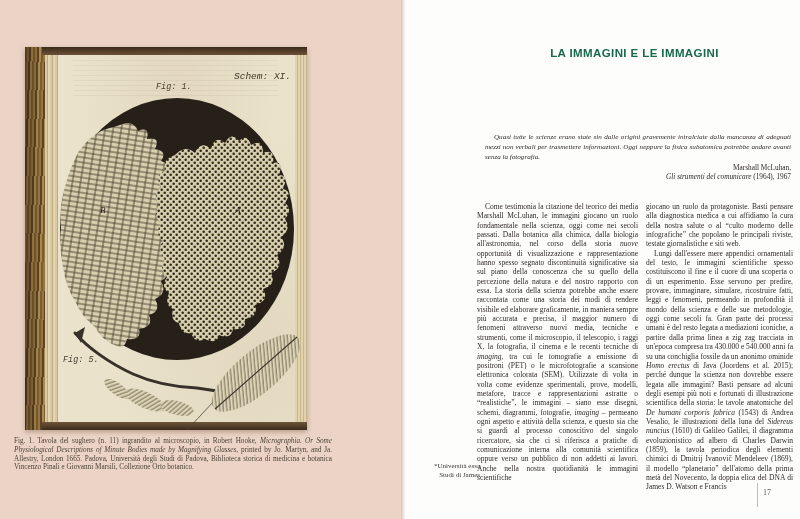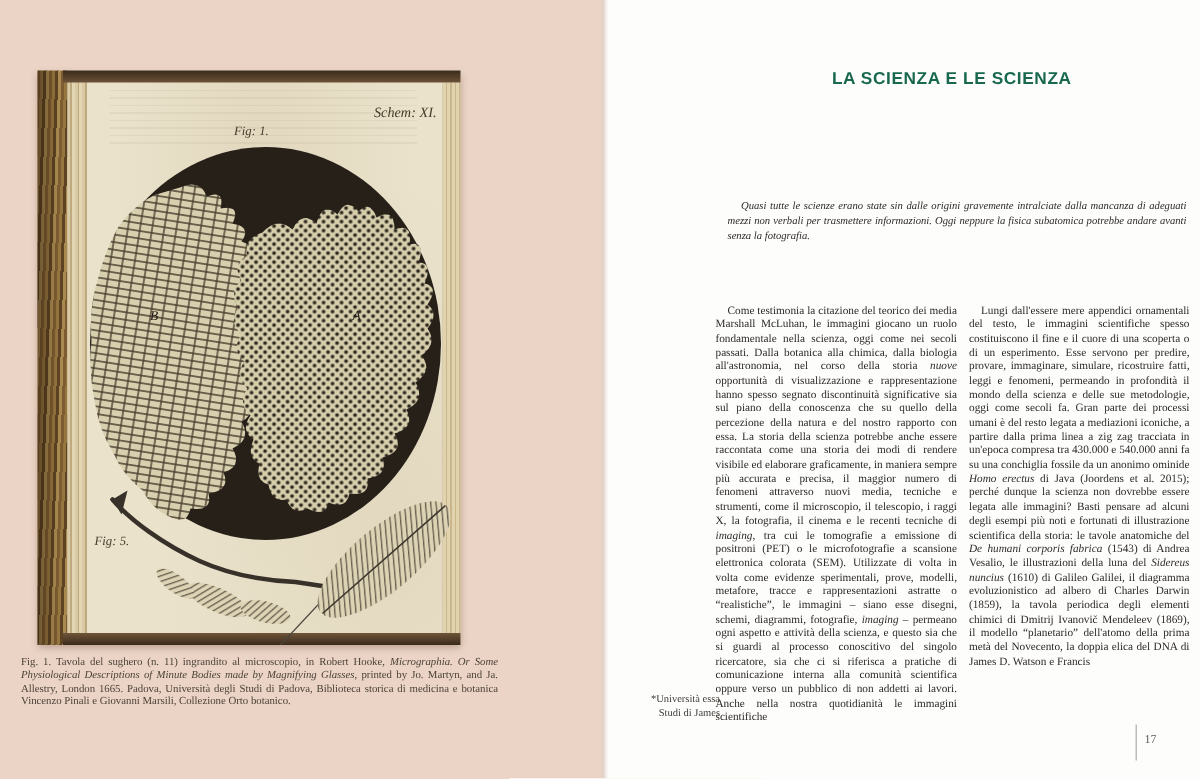--- a/index.html
+++ b/index.html
@@ -24,21 +24,21 @@
            background:radial-gradient(ellipse at 50% 18%,rgba(170,140,100,.12),rgba(0,0,0,0) 60%),
                       radial-gradient(ellipse at 85% 80%,rgba(160,130,90,.10),rgba(0,0,0,0) 55%),#eae2cb;}
   .page-edges-right{position:absolute;left:270px;top:8px;width:12px;height:367px;
            background:repeating-linear-gradient(90deg,#e0d3ad 0 2px,#c9b68c 2px 3px);}
   .edge-top{position:absolute;left:17px;top:0;width:265px;height:8px;
            background:linear-gradient(180deg,#3b2b1b,#6b5138);}
   .edge-bottom{position:absolute;left:17px;top:375px;width:265px;height:8px;
            background:linear-gradient(0deg,#3b2b1b,#6f5539);}
   .ghost-text{position:absolute;left:48px;top:13px;width:205px;height:36px;opacity:.45;
            background:repeating-linear-gradient(180deg,rgba(128,108,78,.18) 0 1px,rgba(0,0,0,0) 1px 5px);}
-  .plate-label{position:absolute;font-style:italic;color:#463c2c;}
+  .plate-label{position:absolute;font-style:italic;color:#463c2c;font-family:Liberation Mono, monospace;}
   .schem-label{right:16px;top:24px;font-size:9.5px;}
   .fig1-label{left:131px;top:35px;font-size:8.5px;text-align:right;}
   .fig2-label{left:38px;top:308px;font-size:8.5px;}
   .micrograph{position:absolute;left:0;top:0;}
 
   .caption{position:absolute;left:14px;top:437px;width:318px;font-size:7.2px;line-height:8.8px;
            text-align:justify;color:#4c4237;}
 
   
   .right-half{position:absolute;left:406px;top:0;width:394px;height:519px;background:#fdfdfc;}
@@ -131,31 +131,36 @@
       <div class="plate-label fig2-label">Fig: 5.</div>
     </div>
 
     <div class="caption"><span>Fig. 1. Tavola del sughero (n. 11) ingrandito al microscopio, in Robert Hooke, </span><em>Micrographia. Or Some Physiological Descriptions of Minute Bodies made by Magnifying Glasses</em><span>, printed by Jo. Martyn, and Ja. Allestry, London 1665. Padova, Università degli Studi di Padova, Biblioteca storica di medicina e botanica Vincenzo Pinali e Giovanni Marsili, Collezione Orto botanico.</span></div>
   </div>
 
   <div class="gutter-shade"></div>
 
   <div class="right-half"></div>
 
-  <div class="article-title" style="color:#17684e">LA SCIENZA E LE SCIENZA</div>
+  <div class="article-title" style="color:#17684e">LA IMMAGINI E LE IMMAGINI</div>
 
 
   <div class="epigraph">Quasi tutte le scienze erano state sin dalle origini gravemente intralciate dalla mancanza di adeguati mezzi non verbali per trasmettere informazioni. Oggi neppure la fisica subatomica potrebbe andare avanti senza la fotografia.</div>
 
+  <div class="epigraph-attr">
+    <div>Marshall McLuhan,</div>
+    <div><em>Gli strumenti del comunicare</em><span> (1964), 1967</span></div>
+  </div>
 
   <div class="col col-left">
     <p class="indent"><span>Come testimonia la citazione del teorico dei media Marshall McLuhan, le immagini giocano un ruolo fondamentale nella scienza, oggi come nei secoli passati. Dalla botanica alla chimica, dalla biologia all'astronomia, nel corso della storia </span><em>nuove</em><span> opportunità di visualizzazione e rappresentazione hanno spesso segnato discontinuità significative sia sul piano della conoscenza che su quello della percezione della natura e del nostro rapporto con essa. La storia della scienza potrebbe anche essere raccontata come una storia dei modi di rendere visibile ed elaborare graficamente, in maniera sempre più accurata e precisa, il maggior numero di fenomeni attraverso nuovi media, tecniche e strumenti, come il microscopio, il telescopio, i raggi X, la fotografia, il cinema e le recenti tecniche di </span><em>imaging</em><span>, tra cui le tomografie a emissione di positroni (PET) o le microfotografie a scansione elettronica colorata (SEM). Utilizzate di volta in volta come evidenze sperimentali, prove, modelli, metafore, tracce e rappresentazioni astratte o “realistiche”, le immagini – siano esse disegni, schemi, diagrammi, fotografie, </span><em>imaging</em><span> – permeano ogni aspetto e attività della scienza, e questo sia che si guardi al processo conoscitivo del singolo ricercatore, sia che ci si riferisca a pratiche di comunicazione interna alla comunità scientifica oppure verso un pubblico di non addetti ai lavori. Anche nella nostra quotidianità le immagini scientifiche</span></p>
   </div>
 
   <div class="col col-right">
+    <p><span>giocano un ruolo da protagoniste. Basti pensare alla diagnostica medica a cui affidiamo la cura della nostra salute o al “culto moderno delle infografiche” che popolano le principali riviste, testate giornalistiche e siti web.</span></p>
     <p class="indent"><span>Lungi dall'essere mere appendici ornamentali del testo, le immagini scientifiche spesso costituiscono il fine e il cuore di una scoperta o di un esperimento. Esse servono per predire, provare, immaginare, simulare, ricostruire fatti, leggi e fenomeni, permeando in profondità il mondo della scienza e delle sue metodologie, oggi come secoli fa. Gran parte dei processi umani è del resto legata a mediazioni iconiche, a partire dalla prima linea a zig zag tracciata in un'epoca compresa tra 430.000 e 540.000 anni fa su una conchiglia fossile da un anonimo ominide </span><em>Homo erectus</em><span> di Java (Joordens et al. 2015); perché dunque la scienza non dovrebbe essere legata alle immagini? Basti pensare ad alcuni degli esempi più noti e fortunati di illustrazione scientifica della storia: le tavole anatomiche del </span><em>De humani corporis fabrica</em><span> (1543) di Andrea Vesalio, le illustrazioni della luna del </span><em>Sidereus nuncius</em><span> (1610) di Galileo Galilei, il diagramma evoluzionistico ad albero di Charles Darwin (1859), la tavola periodica degli elementi chimici di Dmitrij Ivanovič Mendeleev (1869), il modello “planetario” dell'atomo della prima metà del Novecento, la doppia elica del DNA di James D. Watson e Francis</span></p>
   </div>
 
   <div class="affiliation">
     <div>*Università essa</div>
     <div>Studi di James</div>
   </div>
 
   <div class="page-number-rule"></div>
   <div class="page-number">17</div>

